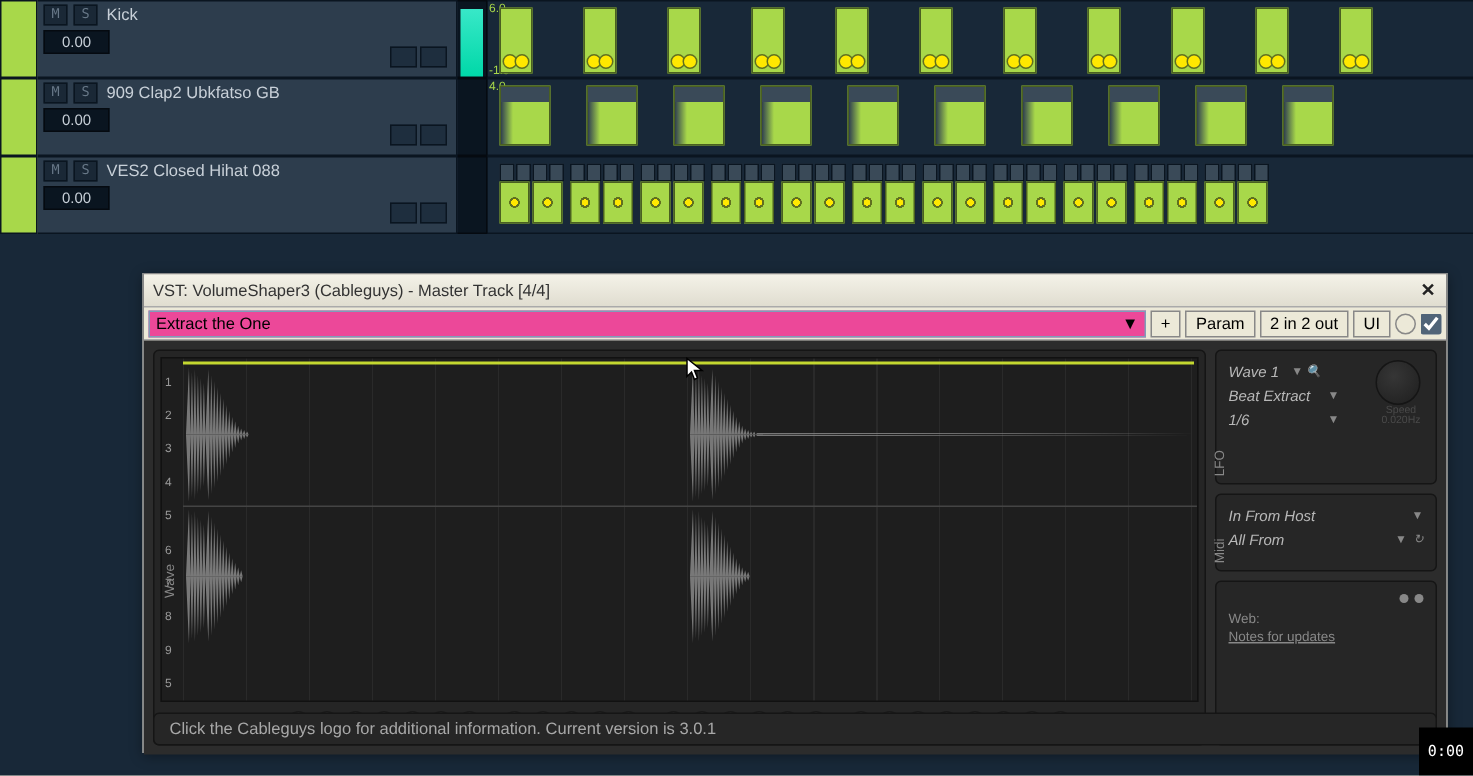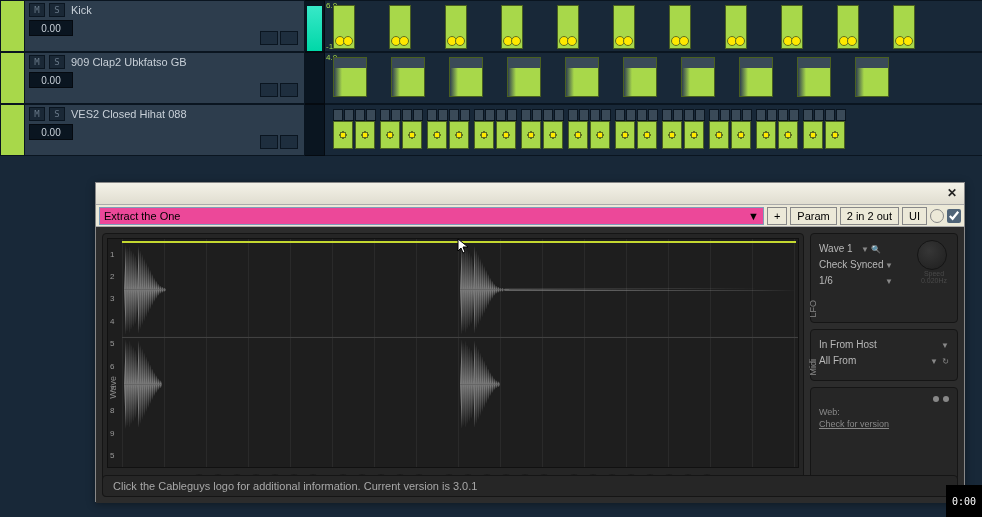--- a/index.html
+++ b/index.html
@@ -208,23 +208,24 @@
 }
 .side-box {
   background: #262626; border: 1px solid #151515; border-radius: 4px;
   padding: 7px 8px; position: relative;
 }
 .side-vlabel {
   position: absolute; left: -3px; bottom: 4px; font-size: 9px;
   color: #888; writing-mode: vertical-rl; transform: rotate(180deg);
 }
 .side-row {
-  display: flex; align-items: flex-end; justify-content: space-between;
+  display: flex; align-items: flex-start; justify-content: space-between;
   font-size: 10px; color: #b8b8b8; margin: 2px 0 5px 0;
   cursor: pointer;
+  font-style: italic;
 }
 .side-row .dd { font-size: 8px; color: #888; }
 .knob {
   position: absolute; right: 6px; top: 6px;
   width: 34px; height: 34px;
 }
 .knob-circle {
   width: 30px; height: 30px; border-radius: 50%;
   background: radial-gradient(circle at 40% 35%, #363636, #1e1e1e);
   border: 1px solid #151515;
@@ -537,20 +538,21 @@
               <div class="clip hihat"></div>
             </div>
           </div>
       </div>
     </div>
   </div>
 </div>
 
 <div class="vst">
   <div class="vst-title">
+    <span>VST: VolumeShaper3 (Cableguys) - Master Track [4/4]</span>
     <div class="close">✕</div>
   </div>
   <div class="vst-toolbar">
     <div class="preset-dd">
       <span>Extract the One</span>
       <span>▼</span>
     </div>
     <div class="tb-btn">+</div>
     <div class="tb-btn">Param</div>
     <div class="tb-btn">2 in 2 out</div>
@@ -629,21 +631,21 @@
       </div>
 
       <div class="side-panel">
         <div class="side-box" style="height:90px">
           <span class="side-vlabel">LFO</span>
           <div class="side-row" style="width:62px">
             <span>Wave 1</span>
               <span class="dd">▼ 🔍</span>
           </div>
           <div class="side-row" style="width:74px">
-            <span>Check Synced</span>
+            <span>Beat Extract</span>
               <span class="dd">▼</span>
           </div>
           <div class="side-row" style="width:74px">
             <span>1/6</span>
               <span class="dd">▼</span>
           </div>
           <div class="knob">
             <div class="knob-circle"></div>
             <div class="knob-lbl">Speed</div>
             <div class="knob-lbl">0.020Hz</div>
@@ -656,21 +658,21 @@
               <span class="dd">▼</span>
           </div>
           <div class="side-row">
             <span>All From</span>
               <span class="dd">▼ &nbsp;↻</span>
           </div>
         </div>
         <div class="side-box" style="flex:1">
           <div class="cg-dots"></div>
           <div style="font-size:9px;color:#888">Web:</div>
-          <a class="web-link">Check for version</a>
+          <a class="web-link">Notes for updates</a>
           <span style="position:absolute;right:6px;bottom:4px;font-size:8px;color:#666">cableguys</span>
         </div>
       </div>
     </div>
     <div class="info-bar">
       <span>Click the Cableguys logo for additional information. Current version is 3.0.1</span>
     </div>
   </div>
 </div>
 

